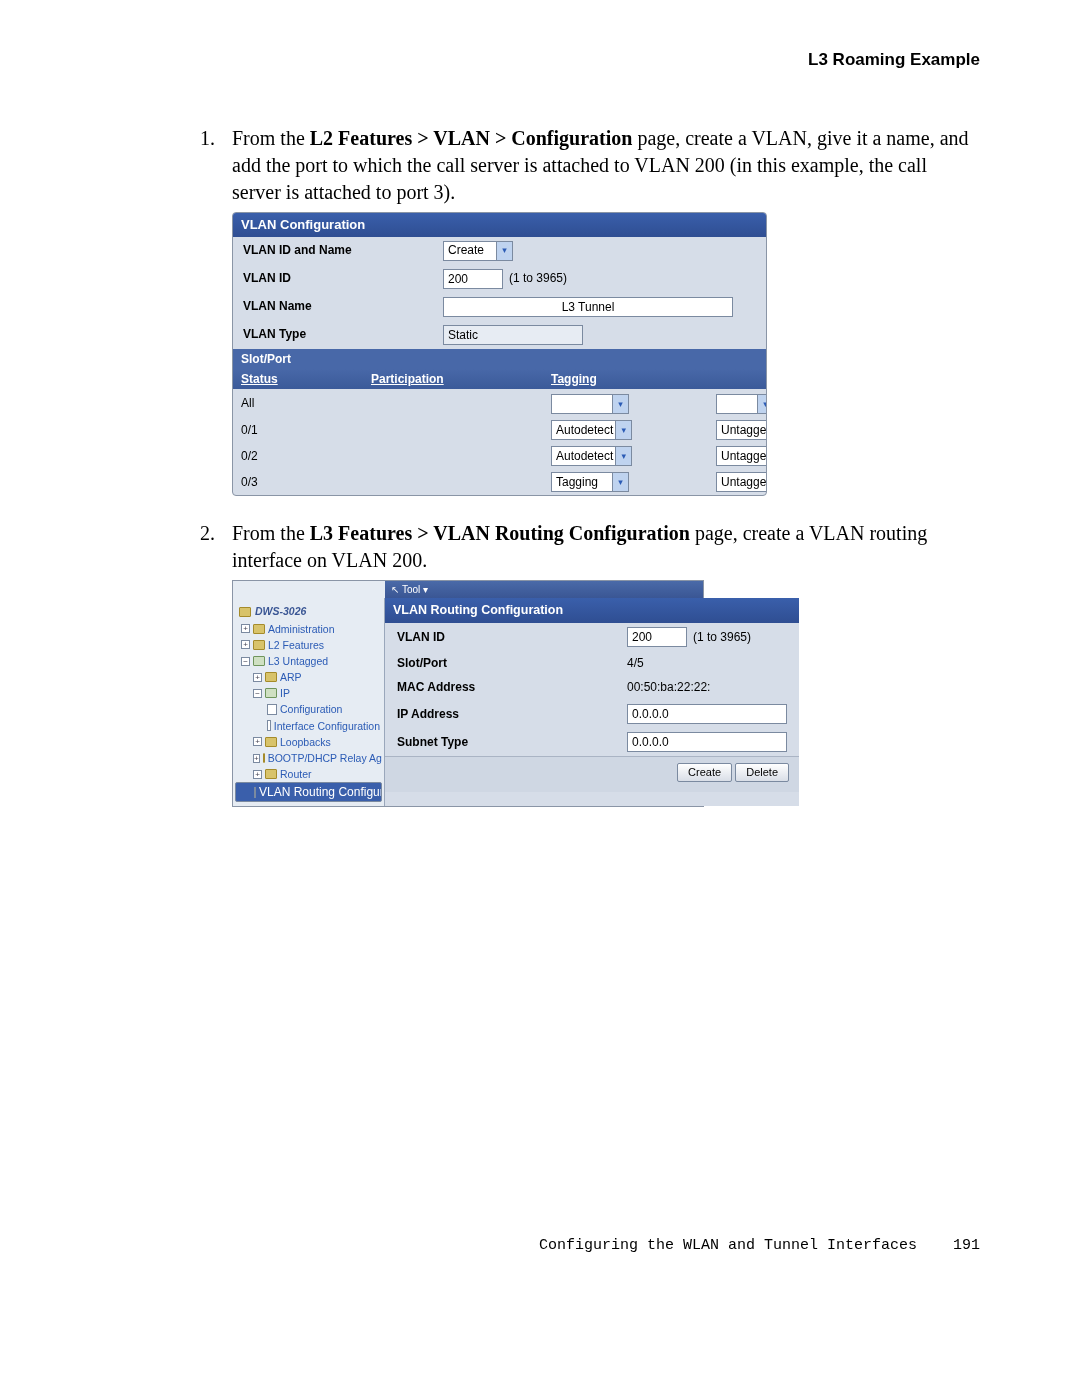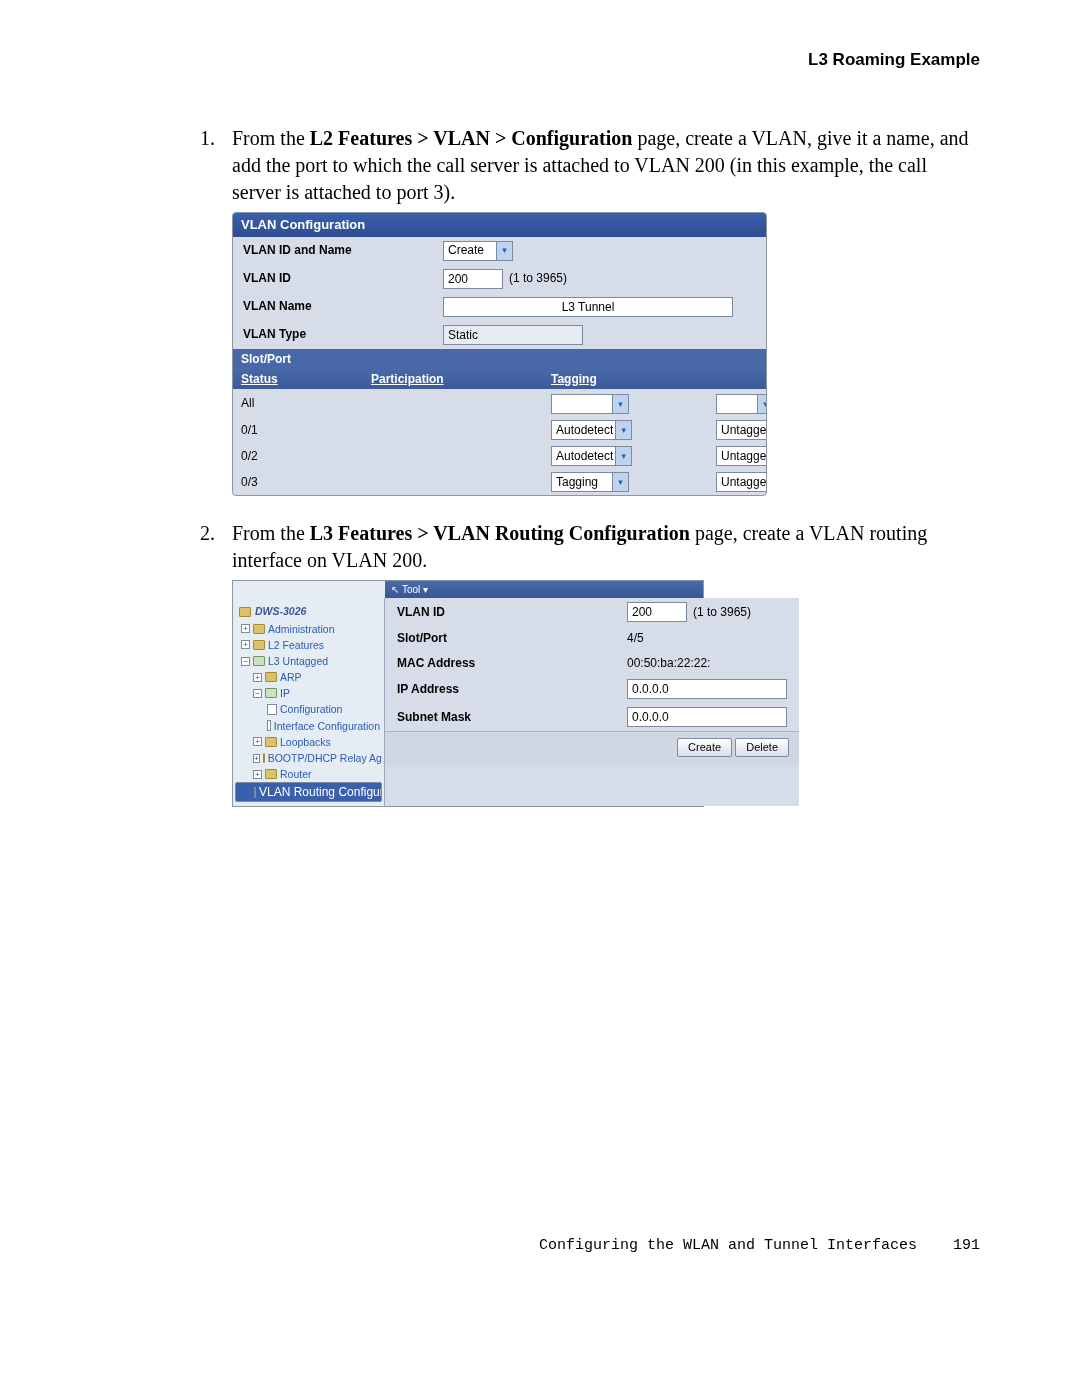--- a/index.html
+++ b/index.html
@@ -288,20 +288,21 @@
                   <span class="pm">+</span>
                   <span class="fld"></span>
                   <span>Router</span>
                 </div>
               <div class="navrow i1 sel">
                   <span class="doc"></span>
                   <span>VLAN Routing Configurati</span>
                 </div>
             </div>
             <div class="main2">
+              <div class="titlebar2">VLAN Routing Configuration</div>
               <div class="frow">
                 <div class="lbl">VLAN ID</div>
                 <div class="val">
                     <input class="inp" style="width: 60px;" value="200">
                     <span>(1 to 3965)</span>
                   </div>
               </div>
               <div class="frow">
                 <div class="lbl">Slot/Port</div>
                 <div class="val">
@@ -314,21 +315,21 @@
                     <span>00:50:ba:22:22:</span>
                   </div>
               </div>
               <div class="frow">
                 <div class="lbl">IP Address</div>
                 <div class="val">
                     <input class="inp" style="width: 160px;" value="0.0.0.0">
                   </div>
               </div>
               <div class="frow">
-                <div class="lbl">Subnet Mask</div>
+                <div class="lbl">Subnet Type</div>
                 <div class="val">
                     <input class="inp" style="width: 160px;" value="0.0.0.0">
                   </div>
               </div>
               <div class="btnrow">
                 <span class="btn">Create</span>
                 <span class="btn">Delete</span>
               </div>
             </div>
           </div>

